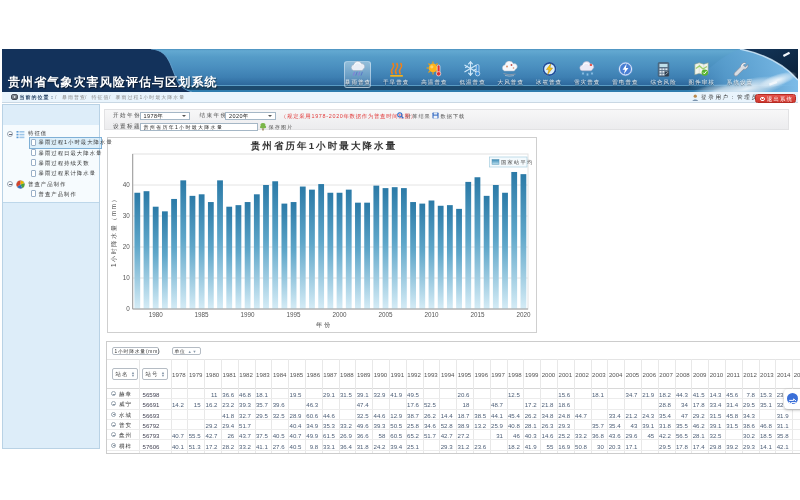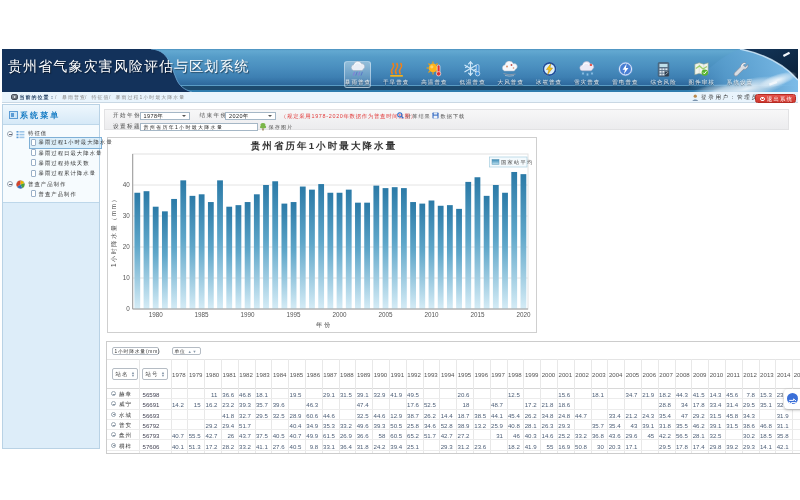--- a/index.html
+++ b/index.html
@@ -1,18 +1,18 @@
 <!DOCTYPE html>
 <html><head><meta charset="utf-8"><style>
 * { margin:0; padding:0; box-sizing:border-box; }
 html,body { width:800px; height:500px; background:#fff; font-family:"Liberation Sans",sans-serif; overflow:hidden; position:relative; }
 #header { position:absolute; left:2px; top:49px; width:796px; height:43px;
  background:linear-gradient(180deg,#4a90bf 0%,#63a9d1 4%,#559cc8 18%,#4a8fbf 42%,#3d7fb2 66%,#2e699d 83%,#5d9fc7 85%,#1c4a6e 87%,#1c4a6e 95.5%,#2e7cae 96.5%,#2e7cae 100%); }
 #earth { position:absolute; right:0; top:0; width:170px; height:43px; overflow:hidden; }
-#apptitle { position:absolute; left:6px; top:9px; color:#fff; font-size:14px; font-weight:normal; letter-spacing:1.1px; text-shadow:1px 1px 1px rgba(0,0,0,.5); white-space:nowrap; }
+#apptitle { position:absolute; left:6px; top:25px; color:#fff; font-size:12px; font-weight:bold; letter-spacing:1.1px; text-shadow:1px 1px 1px rgba(0,0,0,.5); white-space:nowrap; }
 .tbi { position:absolute; top:11.5px; width:42px; text-align:center; }
 .tbi svg { display:block; margin:0 auto; }
 .tbl { font-size:5.5px; letter-spacing:1.1px; color:rgba(255,255,255,0.93); margin-top:1.5px; text-shadow:0 1px 1px rgba(0,0,0,.5); white-space:nowrap; }
 #selbox { position:absolute; left:341.5px; top:12px; width:27px; height:27px; border-radius:3px; background:linear-gradient(180deg,rgba(255,255,255,.38),rgba(255,255,255,.10)); border:1px solid rgba(225,240,252,.5); }
 #userbar { position:absolute; left:2px; top:92px; width:796px; height:11px; background:#e9f4fc; border-bottom:1px solid #c9d8e4; }
 .crumbtx { position:absolute; top:2px; font-size:5px; letter-spacing:1px; color:#8a8a8a; white-space:nowrap; }
 #crumbicon { position:absolute; left:9px; top:1.5px; width:6.5px; height:6.5px; border-radius:2px; background:linear-gradient(145deg,#9aa2ab,#565e66); border:0.5px solid #49505a; }
 #crumbicon:after { content:""; position:absolute; left:1.8px; top:1.2px; border-left:2.6px solid #fff; border-top:1.8px solid transparent; border-bottom:1.8px solid transparent; }
 #userinfo { position:absolute; left:699px; top:2px; font-size:5.5px; letter-spacing:1.7px; color:#333; }
 #uico { position:absolute; left:690px; top:1.5px; width:6.5px; height:7.5px; }
@@ -256,24 +256,20 @@
   <span class="crumbtx" style="left:107px">/</span>
   <span class="crumbtx" style="left:113.5px">暴雨过程1小时最大降水量</span>
   <svg id="uico" viewBox="0 0 8 9">
       <circle cx="4" cy="2.5" r="2" fill="#b98a4e"></circle>
       <path d="M0.5,9 C0.5,5.8 7.5,5.8 7.5,9 Z" fill="#7a93ad"></path>
     </svg>
   <div id="userinfo">登录用户：管理员</div>
   <div id="exitbtn"><span id="pwr"></span><span style="margin-left:9px">退出系统</span></div>
 </div>
 <div id="sidebar">
-  <div id="sbtitle">
-      <span class="ic"></span>
-      <span class="tx">系统菜单</span>
-    </div>
   <div id="sbtree"></div>
 
 <div class="sbrow" style="top:24px">
       <span class="expi" style="left:4px"></span>
       <svg style="position:absolute;left:13px;top:0.5px" width="9" height="9" viewBox="0 0 9 9">
         <rect x="0.5" y="1" width="2" height="1.6" fill="#5b9bd5"></rect>
         <rect x="3.4" y="1" width="5" height="1.6" fill="#9ec6e8"></rect>
         <rect x="0.5" y="3.8" width="2" height="1.6" fill="#5b9bd5"></rect>
         <rect x="3.4" y="3.8" width="5" height="1.6" fill="#9ec6e8"></rect>
         <rect x="0.5" y="6.6" width="2" height="1.6" fill="#5b9bd5"></rect>

